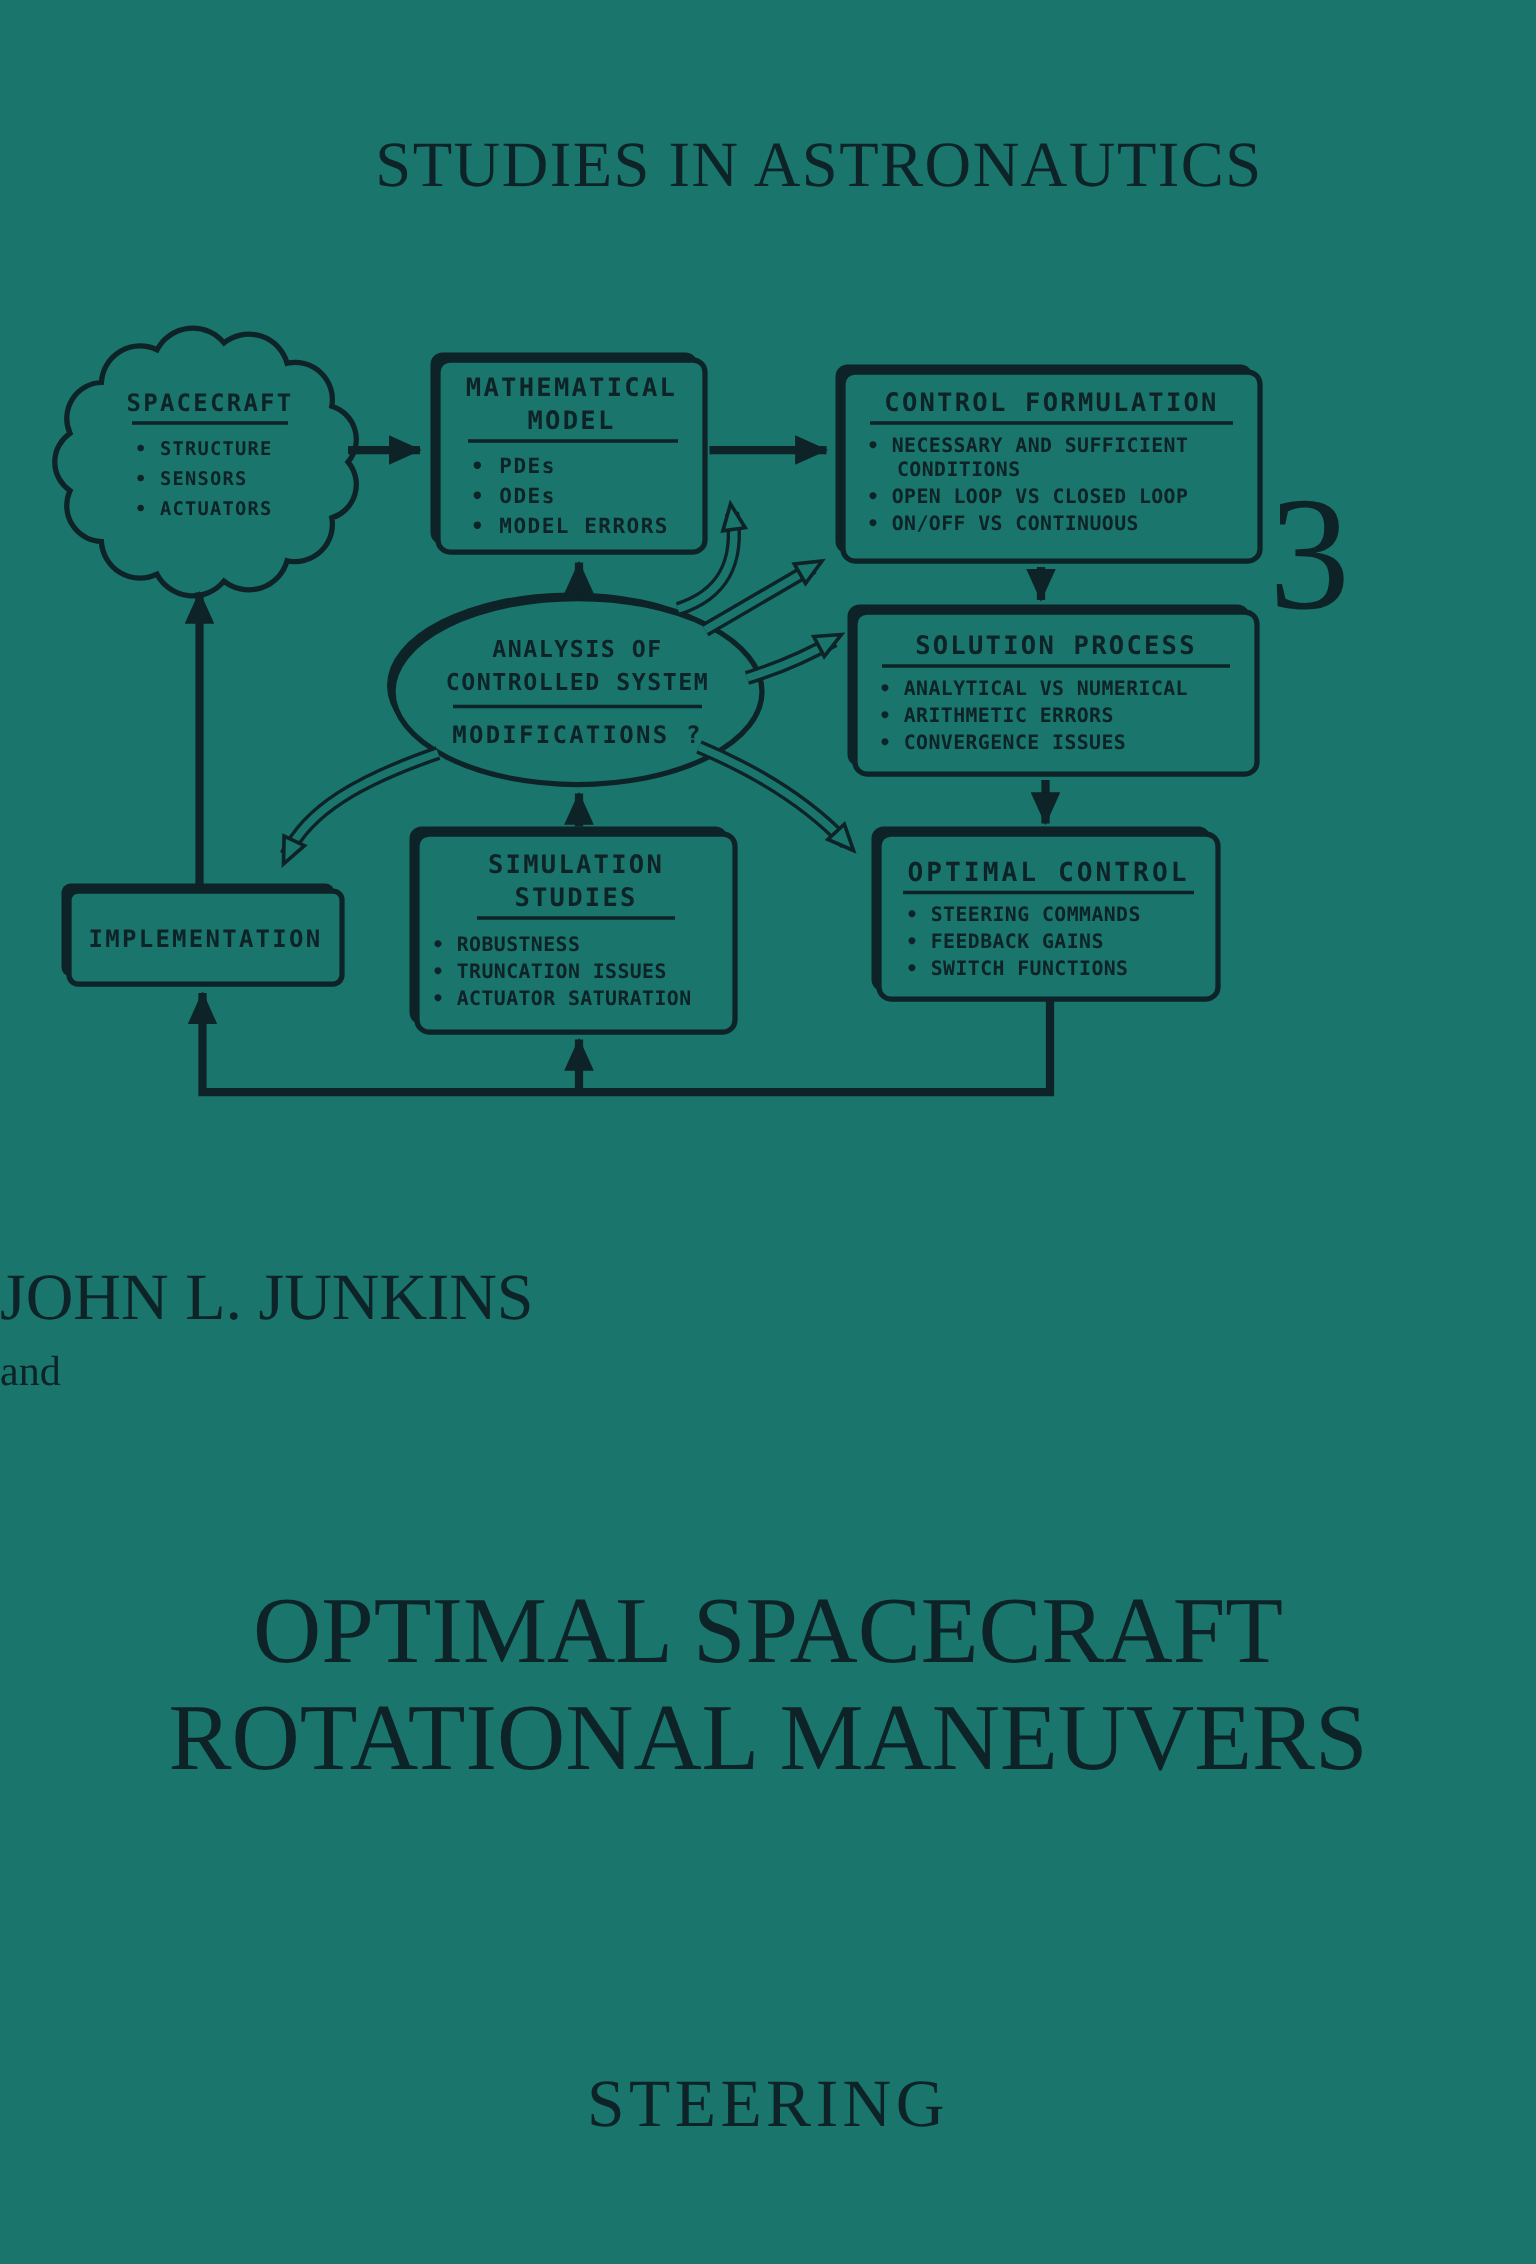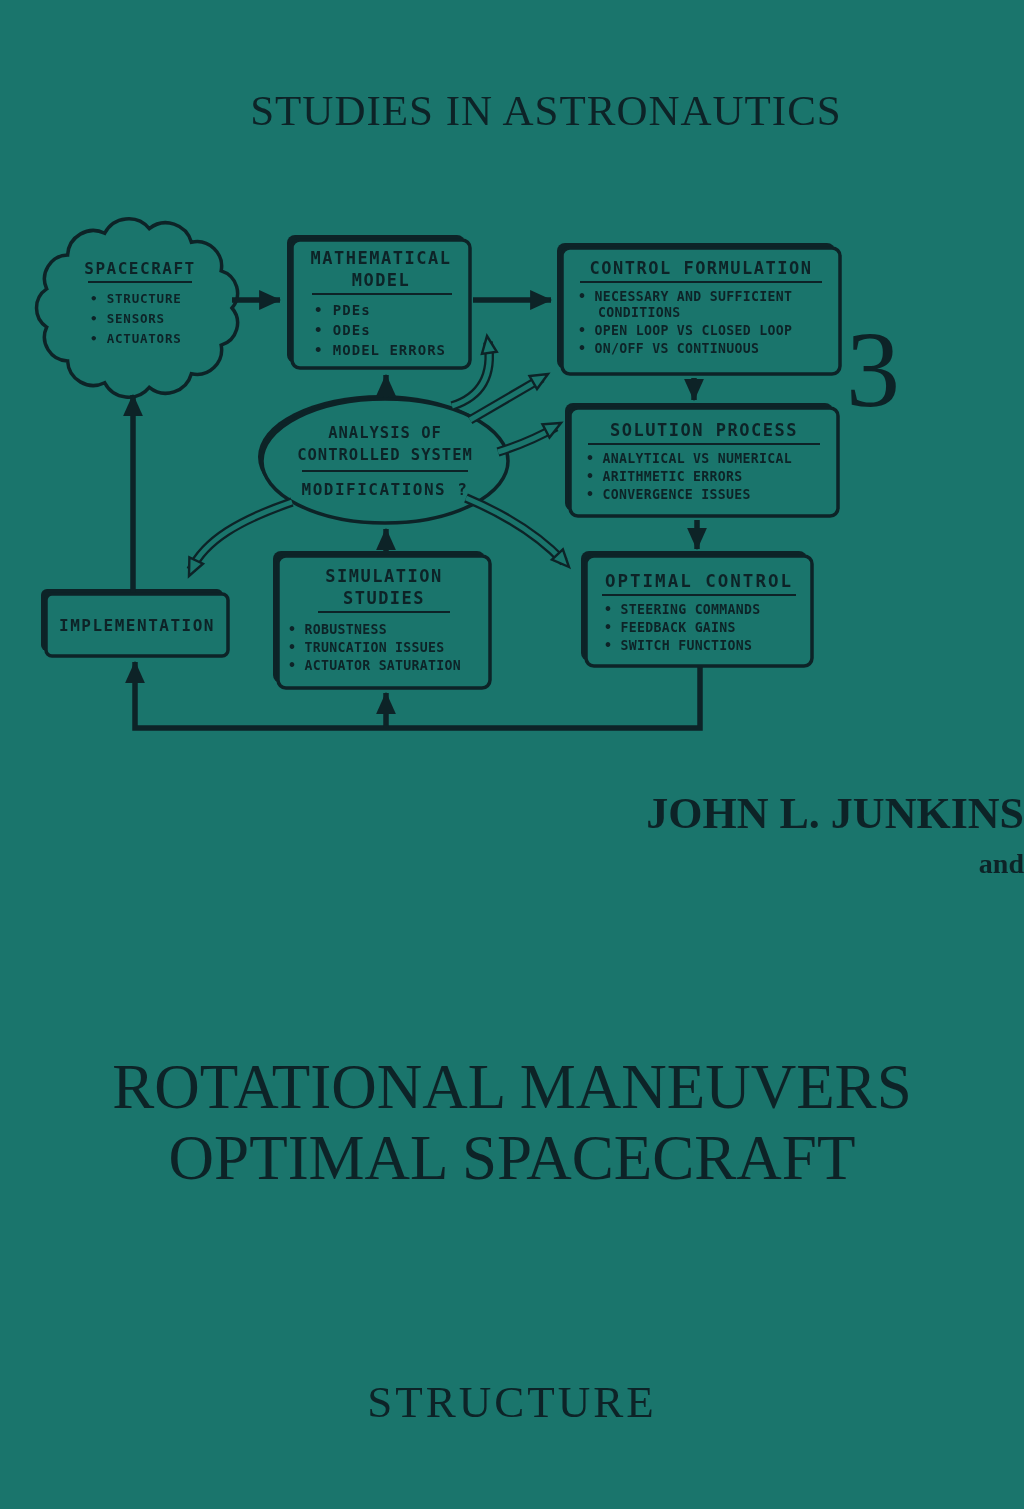--- a/index.html
+++ b/index.html
@@ -19,22 +19,22 @@
   .series-title{
     position:absolute;top:86px;left:0;width:100%;
     text-align:center;font-size:43px;letter-spacing:1px;
     font-weight:500;white-space:nowrap;margin-left:34px;
   }
   .volume-number{
     position:absolute;left:846px;top:316px;
     font-size:108px;line-height:1;font-weight:400;
   }
   .authors{
-    position:absolute;top:789px;left:0;width:100%;
-    text-align:right;line-height:50px;font-size:44px;font-weight:bold;
+    position:absolute;top:840px;left:0;width:100%;
+    text-align:left;line-height:50px;font-size:44px;
   }
   .authors .sep{font-size:28px;}
   .main-title{
     position:absolute;top:1052px;left:0;width:100%;
     text-align:center;font-size:63px;line-height:71px;
     white-space:nowrap;
   }
   .publisher{
     position:absolute;top:1376px;left:0;width:100%;
     text-align:center;font-size:45px;letter-spacing:3px;
@@ -188,19 +188,19 @@
   </svg>
 
   <div class="volume-number">3</div>
 
   <div class="authors">
     <div>JOHN L. JUNKINS</div>
     <div class="sep">and</div>
   </div>
 
   <div class="main-title">
+    <div>OPTIMAL SPACECRAFT</div>
     <div>ROTATIONAL MANEUVERS</div>
-    <div>OPTIMAL SPACECRAFT</div>
   </div>
 
-  <div class="publisher">STRUCTURE</div>
+  <div class="publisher">STEERING</div>
 
 </div>
 
 </body></html>

